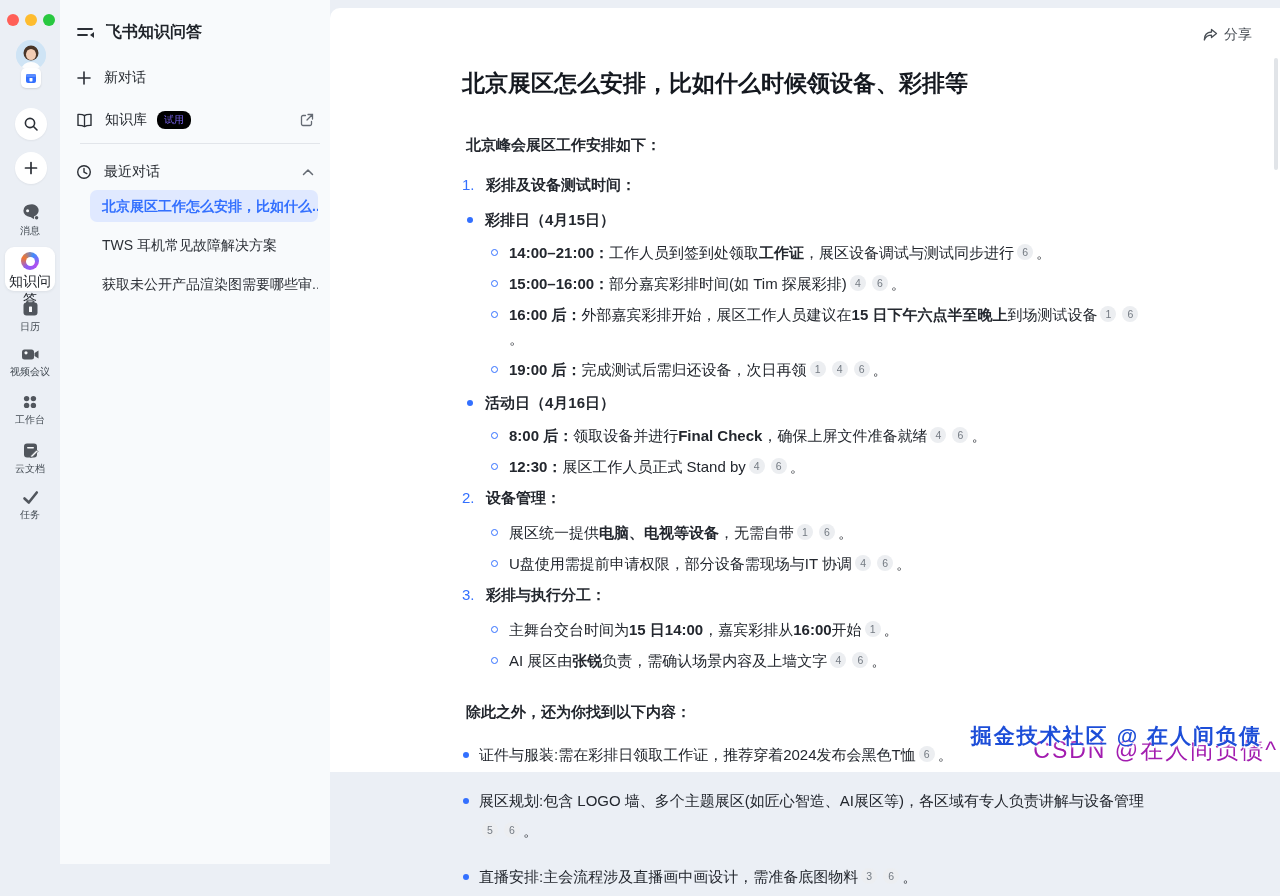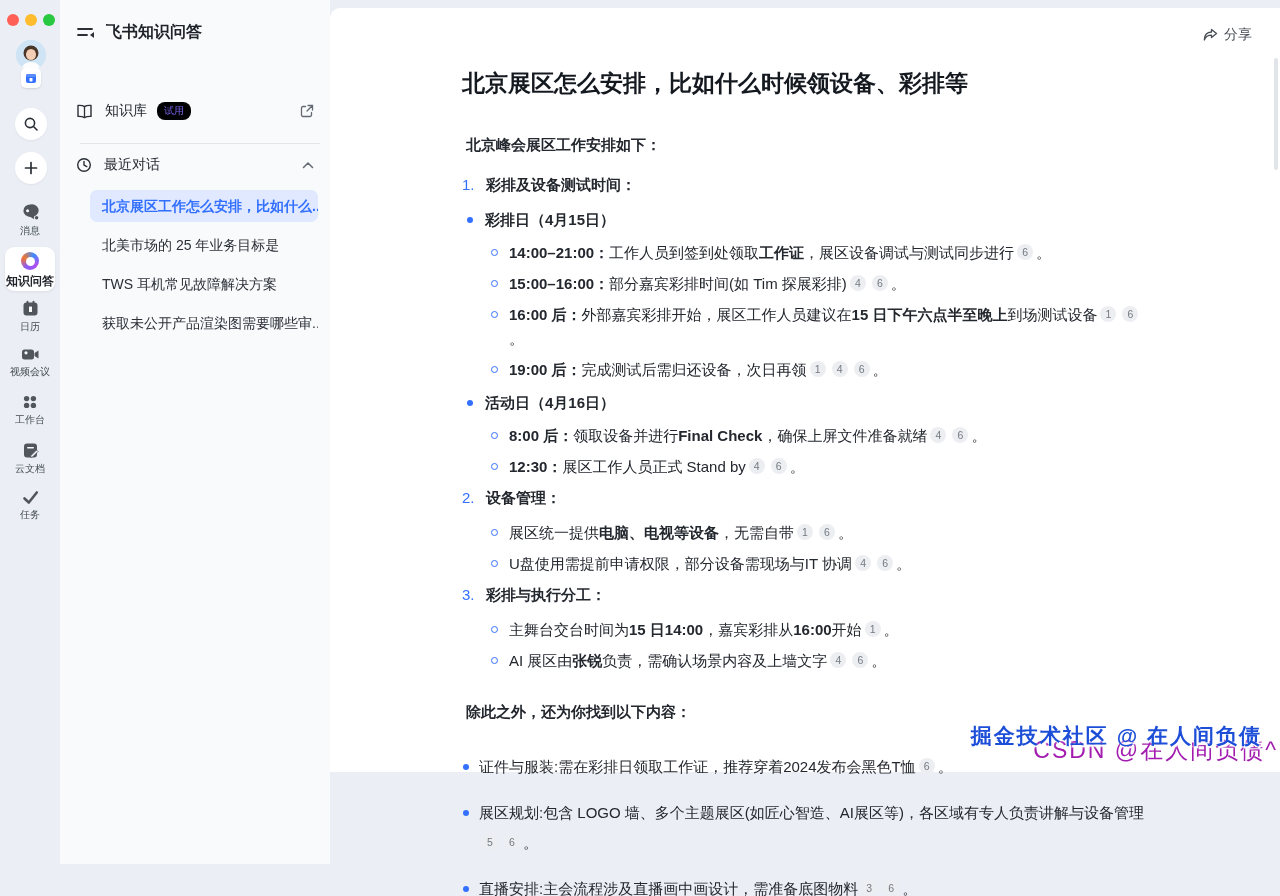--- a/index.html
+++ b/index.html
@@ -21,33 +21,33 @@
     background:#fff; box-shadow:0 1px 2px rgba(0,0,0,.12); display:flex; align-items:center; justify-content:center; }
   .rail-circle { position:absolute; left:15px; width:32px; height:32px; border-radius:50%;
     background:#fff; display:flex; align-items:center; justify-content:center; box-shadow:0 1px 2px rgba(31,35,41,.06); cursor:pointer; }
   .rc-search{ top:108px; } .rc-plus{ top:152px; }
   .rail-item { position:absolute; left:0; width:60px; text-align:center; cursor:pointer; }
   .rail-item .ric { display:flex; justify-content:center; margin-bottom:3px; }
   .rail-item .rlb { font-size:10px; color:#424a52; letter-spacing:0; }
   .ri-msg{top:203px}.ri-cal{top:300px}.ri-vc{top:347px}.ri-wb{top:394px}.ri-docs{top:442px}.ri-task{top:490px}
   .ri-kqa { top:247px; left:5px; width:50px; height:44px; background:#fff; border-radius:9px;
     box-shadow:0 1px 3px rgba(31,35,41,.08); padding-top:5px; }
-  .ri-kqa .rlb { font-size:12px; color:#1f2329; font-weight:700; }
+  .ri-kqa .rlb { font-size:14px; color:#1f2329; font-weight:400; }
   .ring { width:18px; height:18px; border-radius:50%;
     background:conic-gradient(from 210deg,#8a5cf6,#f2772e,#3f8cff,#b04ff0,#8a5cf6);
     display:flex; align-items:center; justify-content:center; }
   .ring i { width:9px; height:9px; border-radius:50%; background:#fff; display:block; }
 
   
   .sidebar { position:absolute; left:60px; top:0; width:270px; height:864px; background:#f8fafc; }
   .sb-header { position:absolute; left:16px; top:22px; display:flex; align-items:center; gap:10px; }
   .sb-title { font-size:16px; font-weight:700; color:#1f2329; }
   .sb-row { position:absolute; left:16px; right:16px; height:30px; display:flex; align-items:center; gap:12px; cursor:pointer; }
   .sb-row .lbl { font-size:14px; color:#1f2329; }
-  .row-new{ top:63px; } .row-kb{ top:96px;justify-content:flex-end; } .row-recent{ top:150px; }
+  .row-new{ top:63px; } .row-kb{ top:105px;justify-content:flex-end; } .row-recent{ top:157px; }
   .trial-badge { font-size:10px; color:#7a64f0; background:#000000; border-radius:8px; padding:2px 7px; margin-left:-2px; }
   .row-kb .ext { margin-left:auto; } .row-recent .chev { margin-left:auto; }
   .sb-divider { position:absolute; left:20px; right:10px; top:143px; height:1px; background:#e2e5ea; }
   .recent-list { position:absolute; left:30px; right:12px; top:190px; }
   .recent-item { height:32px; line-height:32px; font-size:14px; color:#2b2f36; padding:0 12px;
     margin-bottom:7px; border-radius:7px; white-space:nowrap; overflow:hidden; cursor:pointer; }
   .recent-item.active { background:#e0e9ff; color:#3370ff; font-weight:600; }
 
   
   .main { position:absolute; left:330px; top:8px; width:950px; height:764px; background:#fff;
@@ -60,21 +60,21 @@
   .q-title { font-size:23px; line-height:31px; font-weight:700; color:#14181f; margin-bottom:34px; padding-left:4px;font-family:Liberation Serif, serif; }
 
   
   .ln { display:flex; font-size:15px; line-height:24px; color:#23272e; }
   .ln .txt { flex:1 1 auto; }
   .b { font-weight:700; }
   .ln.p { padding-left:8px; margin:0 0 16px; font-weight:600; }
   .ln.num { margin:5px 0 11px; }
   .ln.dot { margin:9px 0 9px; }
   .ln.circ { margin:0 0 7px; }
-  .ln.p.sec2 { margin:27px 0 28px; }
+  .ln.p.sec2 { margin:27px 0 16px; }
   .ln.dot.sec2 { margin:0 0 16px; line-height:30px; font-weight:400; }
   .mk { flex:0 0 auto; position:relative; }
   .mk.num { width:24px; margin-left:4px; color:#3370ff; }
   .mk.dot { width:19px; margin-left:8px; }
   .mk.dot::before { content:""; position:absolute; left:1px; top:9px; width:6px; height:6px; border-radius:50%; background:#3370ff; }
   .sec2 .mk.dot { margin-left:4px; width:17px; }
   .sec2 .mk.dot::before { top:12px; }
   .mk.circ { width:18px; margin-left:33px; }
   .mk.circ::before { content:""; position:absolute; left:0; top:8px; width:5px; height:5px; border:1.5px solid #3370ff; border-radius:50%; }
   .cite { display:inline-block; min-width:16px; height:16px; line-height:16px; padding:0 2px; margin:0 3px;
@@ -205,20 +205,27 @@
 <div class="sidebar">
   <div class="sb-header">
     <svg width="20" height="18" viewBox="0 0 20 18">
       <line x1="2" y1="5" x2="16" y2="5" stroke="#2b2f36" stroke-width="1.8" stroke-linecap="round"></line>
       <line x1="2" y1="11" x2="11" y2="11" stroke="#2b2f36" stroke-width="1.8" stroke-linecap="round"></line>
       <path d="M18 8 l-4 3 4 3 z" fill="#2b2f36"></path>
     </svg>
     <span class="sb-title">飞书知识问答</span>
   </div>
 
+  <div class="sb-row row-new">
+    <svg width="16" height="16" viewBox="0 0 16 16">
+      <line x1="8" y1="2" x2="8" y2="14" stroke="#2b2f36" stroke-width="1.6" stroke-linecap="round"></line>
+      <line x1="2" y1="8" x2="14" y2="8" stroke="#2b2f36" stroke-width="1.6" stroke-linecap="round"></line>
+    </svg>
+    <span class="lbl">新对话</span>
+  </div>
 
   <div class="sb-row row-kb">
     <svg width="17" height="15" viewBox="0 0 17 15">
       <path d="M8.5 2.6 C7 1.5 4.8 1.2 2 1.4 V12.4 C4.8 12.3 7 12.7 8.5 13.6 C10 12.7 12.2 12.3 15 12.4 V1.4 C12.2 1.2 10 1.5 8.5 2.6 Z" fill="none" stroke="#2b2f36" stroke-width="1.4" stroke-linejoin="round"></path>
       <line x1="8.5" y1="2.8" x2="8.5" y2="13.2" stroke="#2b2f36" stroke-width="1.3"></line>
     </svg>
     <span class="lbl">知识库</span>
     <span class="trial-badge">试用</span>
     <svg class="ext" width="14" height="14" viewBox="0 0 14 14">
       <path d="M5.5 2.5 H3 a1.5 1.5 0 0 0 -1.5 1.5 v7 a1.5 1.5 0 0 0 1.5 1.5 h7 a1.5 1.5 0 0 0 1.5 -1.5 V8.5" fill="none" stroke="#646a73" stroke-width="1.3" stroke-linecap="round"></path>
@@ -234,21 +241,20 @@
       <path d="M8 4.5 V8 L10.8 9.6" fill="none" stroke="#2b2f36" stroke-width="1.4" stroke-linecap="round"></path>
     </svg>
     <span class="lbl">最近对话</span>
     <svg class="chev" width="12" height="8" viewBox="0 0 12 8">
       <path d="M1.5 6.5 L6 2 L10.5 6.5" fill="none" stroke="#646a73" stroke-width="1.5" stroke-linecap="round" stroke-linejoin="round"></path>
     </svg>
   </div>
 
   <div class="recent-list">
     <div class="recent-item active">北京展区工作怎么安排，比如什么...</div>
-    <div class="recent-item">北美市场的 25 年业务目标是</div>
     <div class="recent-item">TWS 耳机常见故障解决方案</div>
     <div class="recent-item">获取未公开产品渲染图需要哪些审...</div>
   </div>
 </div>
 
 <div class="main">
   <div class="share-top">
     <svg width="16" height="14" viewBox="0 0 16 14">
       <path d="M9.5 1.5 L14.5 5.5 L9.5 9.5 V7.2 C5.8 7.2 3.6 8.8 2.3 12 C2.3 7 5 4.3 9.5 4 Z" fill="none" stroke="#474d54" stroke-width="1.3" stroke-linejoin="round"></path>
     </svg>

